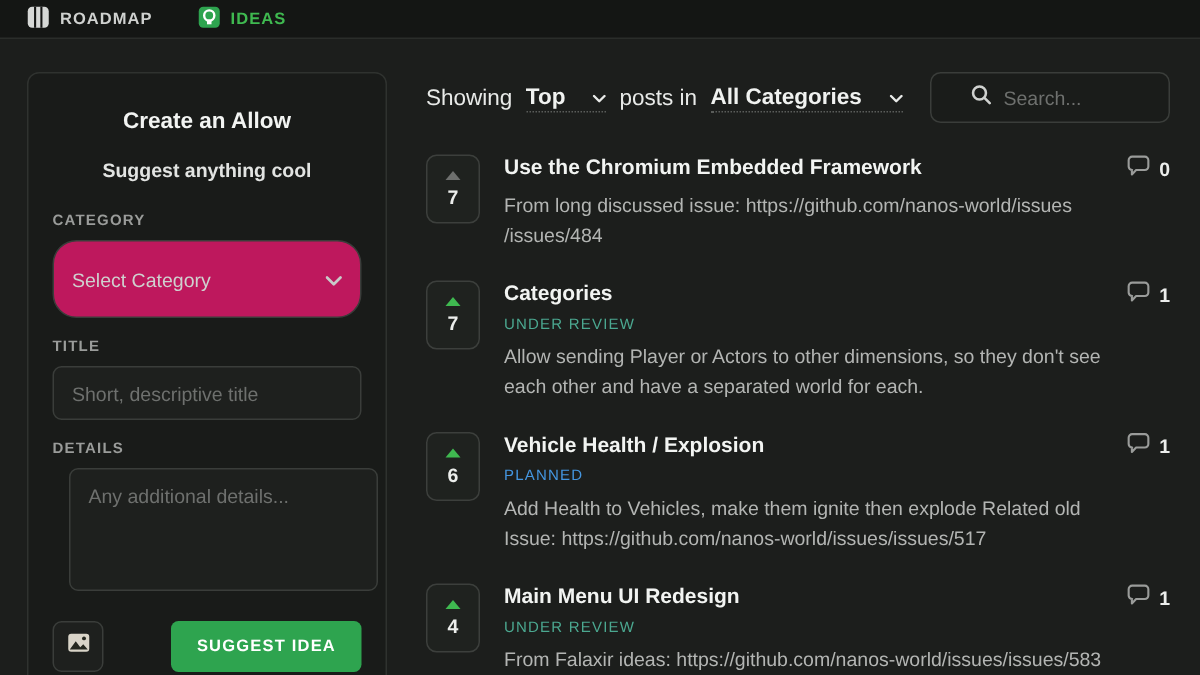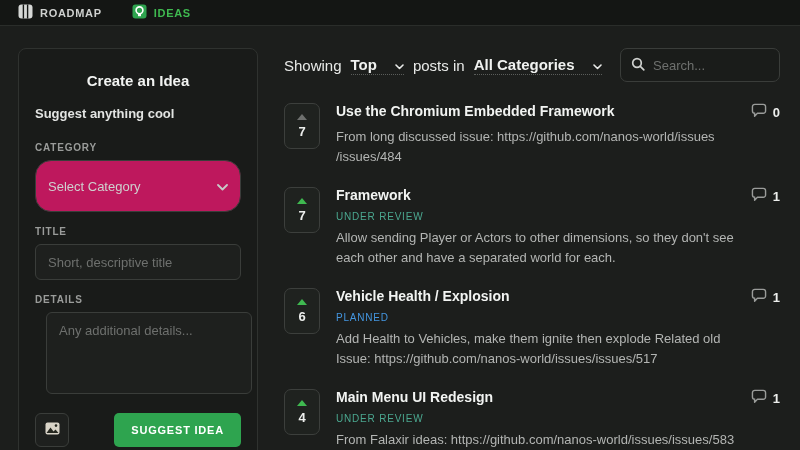--- a/index.html
+++ b/index.html
@@ -12,21 +12,21 @@
   .nav-item { display:flex; align-items:center; gap:7px; font-size:11px; font-weight:bold;
               letter-spacing:.7px; color:#cfd1cf; cursor:pointer; }
   .nav-item.active { color:#3fb950; }
 
   .content { display:flex; padding:22px 20px 0 18px; }
 
   
   .left-col { width:240px; flex-shrink:0; }
   .panel { background:#191b19; border:1px solid #2f322f; border-radius:8px; padding:18px 16px 16px; }
   .panel-title { text-align:center; font-size:15px; font-weight:bold; color:#f2f4f2; margin-top:5px; }
-  .panel-sub { text-align:left; font-size:13px; font-weight:bold; color:#e2e4e2; margin:17px 0 21px; }
+  .panel-sub { text-align:center; font-size:13px; font-weight:bold; color:#e2e4e2; margin:17px 0 21px; }
   .field-label { font-size:10px; font-weight:bold; letter-spacing:.8px; color:#9a9c9a; margin-bottom:7px; }
   .select-box { height:52px; border:1px solid #3a3d3a; border-radius:16px; background:#be185d;
                 display:flex; align-items:center; justify-content:space-between; padding:0 12px;
                 color:#cfd1cf; font-size:13px; margin-bottom:14px; cursor:pointer; }
   .text-input, .textarea { width:100%; border:1px solid #3a3d3a; border-radius:6px; background:#1e201e;
                 color:#d0d2d0; font-size:13px; font-family:inherit; margin-bottom:14px; outline:none; }
   .text-input { height:36px; padding:0 12px; }
   .textarea { height:82px; padding:10px 12px; resize:none;margin-left:11px; }
   input::placeholder, textarea::placeholder { color:#6e706e; }
   .panel-footer { display:flex; align-items:center; justify-content:space-between; margin-top:1px; }
@@ -35,21 +35,21 @@
   .suggest-btn { height:34px; background:#2ea44f; border:none; border-radius:5px; color:#ffffff;
                  font-weight:bold; font-size:11px; letter-spacing:.8px; padding:0 17px;
                  font-family:inherit; cursor:pointer; }
 
   
   .main-col { flex:1; margin-left:26px; min-width:0; }
   .list-header { display:flex; align-items:center; font-size:15px; color:#e8eae8; }
   .dd-trigger { display:inline-flex; align-items:center; gap:18px; font-weight:bold; color:#f0f2f0;
                 border-bottom:1px dotted #5a5d5a; padding-bottom:1px; margin:0 9px; cursor:pointer; }
   .search-box { margin-left:auto; width:160px; height:34px; border:1px solid #3a3d3a; border-radius:7px;
-                background:#1a1c1a; display:flex; align-items:center; padding:0 10px; gap:8px; }
+                background:#1a1c1a; display:flex; align-items:center; padding:0 26px; gap:8px; }
   .search-input { background:transparent; border:none; outline:none; color:#d0d2d0; font-size:13px;
                   width:100%; font-family:inherit; }
 
   .posts { margin-top:21px; }
   .post { display:flex; margin-bottom:21px; }
   .vote-box { width:36px; height:46px; border:1px solid #3c3f3c; border-radius:7px; background:#1f221f;
               display:flex; flex-direction:column; align-items:center; justify-content:center; gap:4px;
               flex-shrink:0; cursor:pointer; }
   .vote-arrow { width:0; height:0; border-left:5px solid transparent; border-right:5px solid transparent;
                 border-bottom:6px solid #6e706e; }
@@ -89,21 +89,21 @@
         </svg>
     </span>
     <span>IDEAS</span>
   </div>
 </div>
 
 <div class="content">
 
   <div class="left-col">
     <div class="panel">
-      <div class="panel-title">Create an Idea</div>
+      <div class="panel-title">Create an Allow</div>
       <div class="panel-sub">Suggest anything cool</div>
 
       <div class="field-label">CATEGORY</div>
       <div class="select-box">
         <span>Select Category</span>
         <span>
           <svg width="11" height="7" viewBox="0 0 11 7">
               <polyline points="1,1 5.5,5.5 10,1" fill="none" stroke="#c8cac8" stroke-width="1.8" stroke-linecap="round" stroke-linejoin="round"></polyline>
             </svg>
         </span>
@@ -187,21 +187,21 @@
         </div>
       </div>
 
       <div class="post">
         <div class="vote-box">
           <div class="vote-arrow" data-variant="green"></div>
           <div class="vote-count">7</div>
         </div>
         <div class="post-body">
           <div class="post-title-row">
-            <div class="post-title">Framework</div>
+            <div class="post-title">Categories</div>
             <div class="post-comments">
               <span>
                 <svg width="16" height="15" viewBox="0 0 17 16">
                     <path d="M4 1.5 h9 a2.5 2.5 0 0 1 2.5 2.5 v4.5 a2.5 2.5 0 0 1 -2.5 2.5 h-6.2 l-3 3.2 v-3.2 h0.2 a2.5 2.5 0 0 1 -2.5 -2.5 v-4.5 a2.5 2.5 0 0 1 2.5 -2.5 z" fill="none" stroke="#9a9c9a" stroke-width="1.5" stroke-linejoin="round"></path>
                   </svg>
               </span>
               <span>1</span>
             </div>
           </div>
           <div class="post-status" data-status="under-review">UNDER REVIEW</div>

